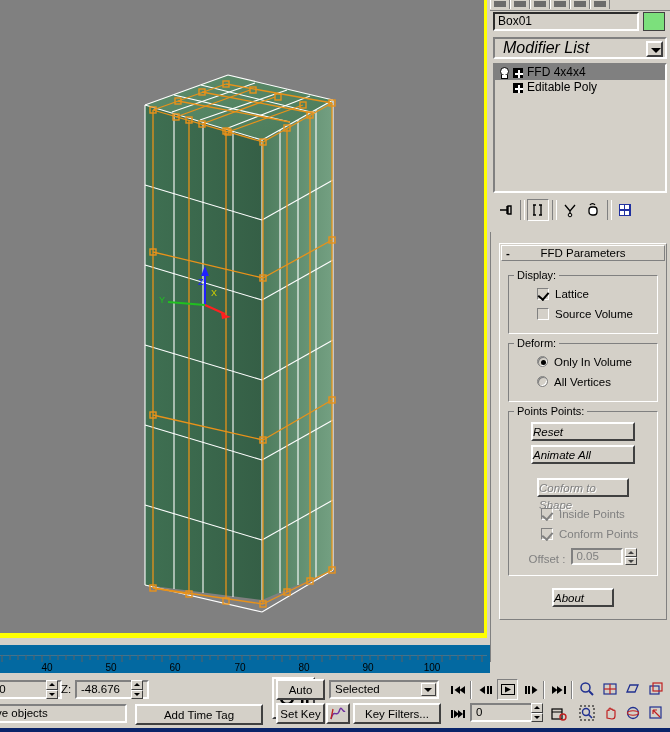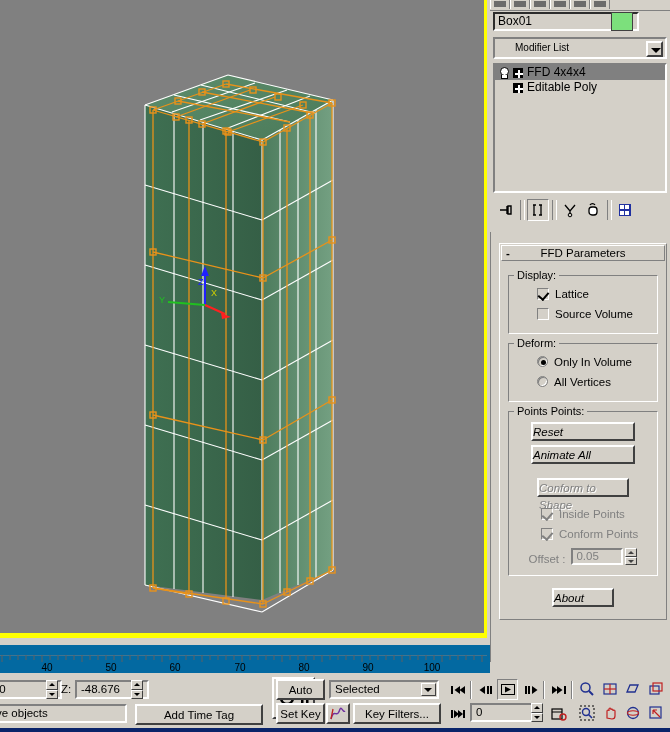--- a/index.html
+++ b/index.html
@@ -42,42 +42,42 @@
     display: inline-block; width: 20px; height: 9px;
     border-left: 1px solid #fff; border-right: 1px solid #808080;
     position: relative; top: -1px;
     background: #d4d0c8;
   }
   .tiny-icon i {
     display:block; margin: 1px auto 0; width: 12px; height: 6px;
     background: #6b6b6b;
   }
 
-  .name-row { position: absolute; left: 3px; top: 12px; width: 140px; height: 20px; }
+  .name-row { position: absolute; left: 3px; top: 12px; width: 172px; height: 20px; }
   .name-field {
     position: absolute; left: 0; top: 0; width: 146px; height: 19px;
     background: #d4d0c8;
     border: 2px inset #d4d0c8;
     border-top-color: #808080; border-left-color: #808080;
     border-right-color: #ffffff; border-bottom-color: #ffffff;
     line-height: 15px; padding: 0 3px; font-size: 12px;
   }
   .color-swatch {
     position: absolute; right: 0; top: 0; width: 22px; height: 19px;
     border: 1px solid #404040;
   }
 
   .modlist-row { position: absolute; left: 3px; top: 37px; width: 174px; height: 22px; }
   .modlist {
     position: absolute; left: 0; top: 0; width: 174px; height: 22px;
     background: #d4d0c8;
     border: 2px solid;
     border-top-color: #808080; border-left-color: #808080;
     border-right-color: #ffffff; border-bottom-color: #ffffff;
-    line-height: 17px; padding-left: 20px; font-size: 10px;
+    line-height: 17px; padding-left: 8px; font-size: 16px; font-style: italic;
   }
   .modlist-arrow {
     position: absolute; right: 2px; top: 2px; width: 17px; height: 16px;
     background: #d4d0c8;
     border: 2px solid; border-top-color:#fff; border-left-color:#fff;
     border-right-color:#404040; border-bottom-color:#404040;
   }
   .modlist-arrow::after {
     content:""; position:absolute; left:3px; top:5px;
     border-left: 5px solid transparent; border-right: 5px solid transparent;

